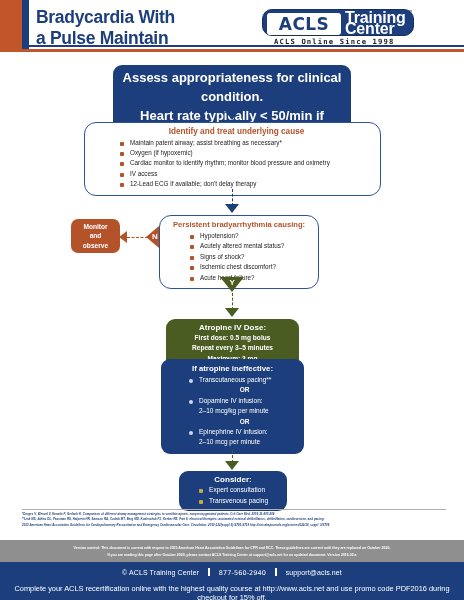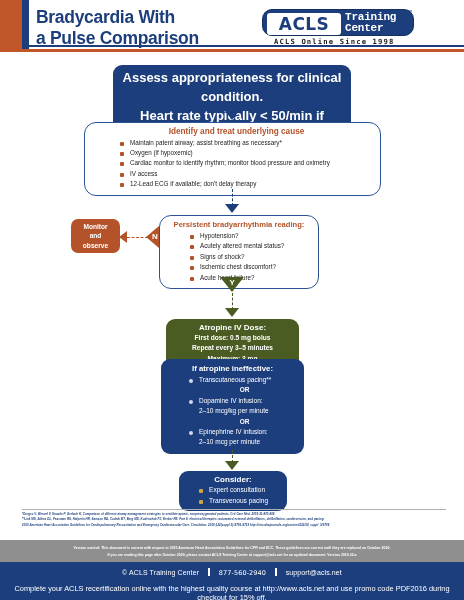--- a/index.html
+++ b/index.html
@@ -46,23 +46,23 @@
   }
   .logo-acls {
     position: absolute; left: 4px; top: 2.5px; width: 74px; height: 22px;
     background: #ffffff; border-radius: 3px;
     color: #1c3e7c; font-size: 17px; font-weight: bold;
     text-align: center; line-height: 22px; letter-spacing: 0.4px;
     font-family: "DejaVu Sans", sans-serif;
   }
   .logo-train {
     position: absolute; left: 82px; top: 1.5px;
-    color: #ffffff; font-size: 11px; font-weight: bold;
+    color: #ffffff; font-size: 16px; font-weight: bold;
     line-height: 11.5px; letter-spacing: -0.2px;
-    font-family: Liberation Mono, monospace;
+    font-family: Liberation Sans, sans-serif;
   }
   .logo-tm {
     position: absolute; left: 144px; top: 0px;
     color: #1c3e7c; font-size: 6px; font-weight: bold;
   }
   .logo-tag {
     position: absolute; left: 12px; top: 28px;
     color: #20201f; font-size: 7.2px; font-weight: bold;
     letter-spacing: 1.15px;
     font-family: "DejaVu Sans Mono", monospace;
@@ -193,21 +193,21 @@
 </head>
 <body>
 
 <div id="page">
 
   <div id="header">
     <div class="hdr-orange-band"></div>
     <div class="hdr-navy-band"></div>
     <div class="hdr-title">
       <span>Bradycardia With</span>
-      <span class="l2">a Pulse Comparison</span>
+      <span class="l2">a Pulse Maintain</span>
     </div>
 
     <div id="logo">
       <div class="logo-box">
         <div class="logo-acls">ACLS</div>
         <div class="logo-train">
           <div>Training</div>
           <div>Center</div>
         </div>
       </div>
@@ -239,21 +239,21 @@
         <li>Cardiac monitor to identify rhythm; monitor blood pressure and oximetry</li>
         <li>IV access</li>
         <li>12-Lead ECG if available; don't delay therapy</li>
       </ul>
     </div>
 
     <div class="vdash" style="left:232px; top:137px; height:17px;"></div>
     <div class="arrow-down" style="left:225px; top:152px;"></div>
 
     <div class="node navy-outline" style="left:159px; top:163px; width:160px; padding:4px 6px 5px 6px;">
-      <div class="node-title n-title-rust" style="font-size:7.6px; margin-bottom:2px;">Persistent bradyarrhythmia reading:</div>
+      <div class="node-title n-title-rust" style="font-size:7.6px; margin-bottom:2px;">Persistent bradyarrhythmia causing:</div>
       <ul class="blist rust-bul" style="font-size:6.3px; line-height:1.66; color:#1b1b1b; margin-left:22px;">
         <li>Hypotension?</li>
         <li>Acutely altered mental status?</li>
         <li>Signs of shock?</li>
         <li>Ischemic chest discomfort?</li>
         <li>Acute heart failure?</li>
       </ul>
     </div>
 
     <div class="dia dia-n" style="left:146px; top:174px;"></div>

